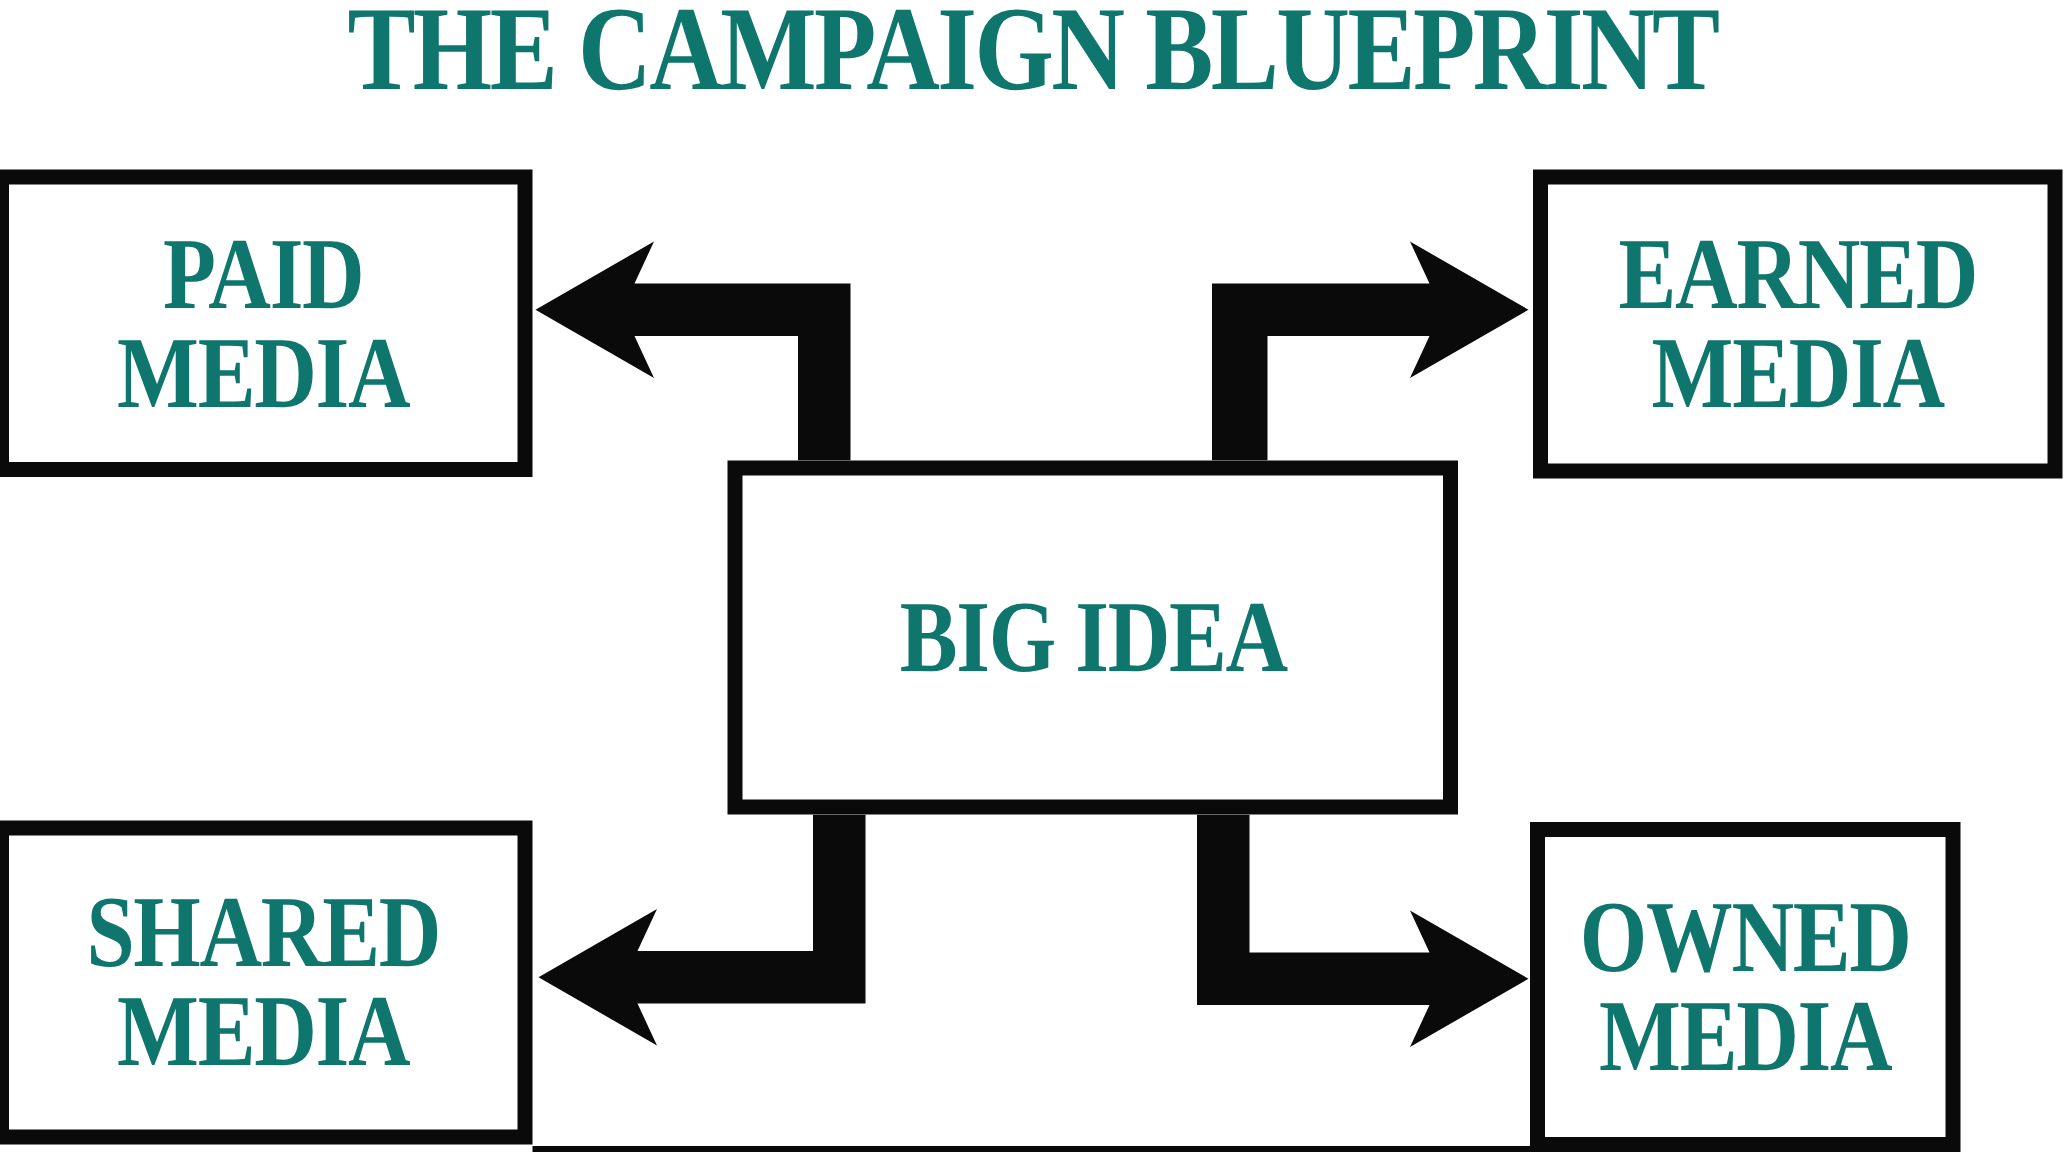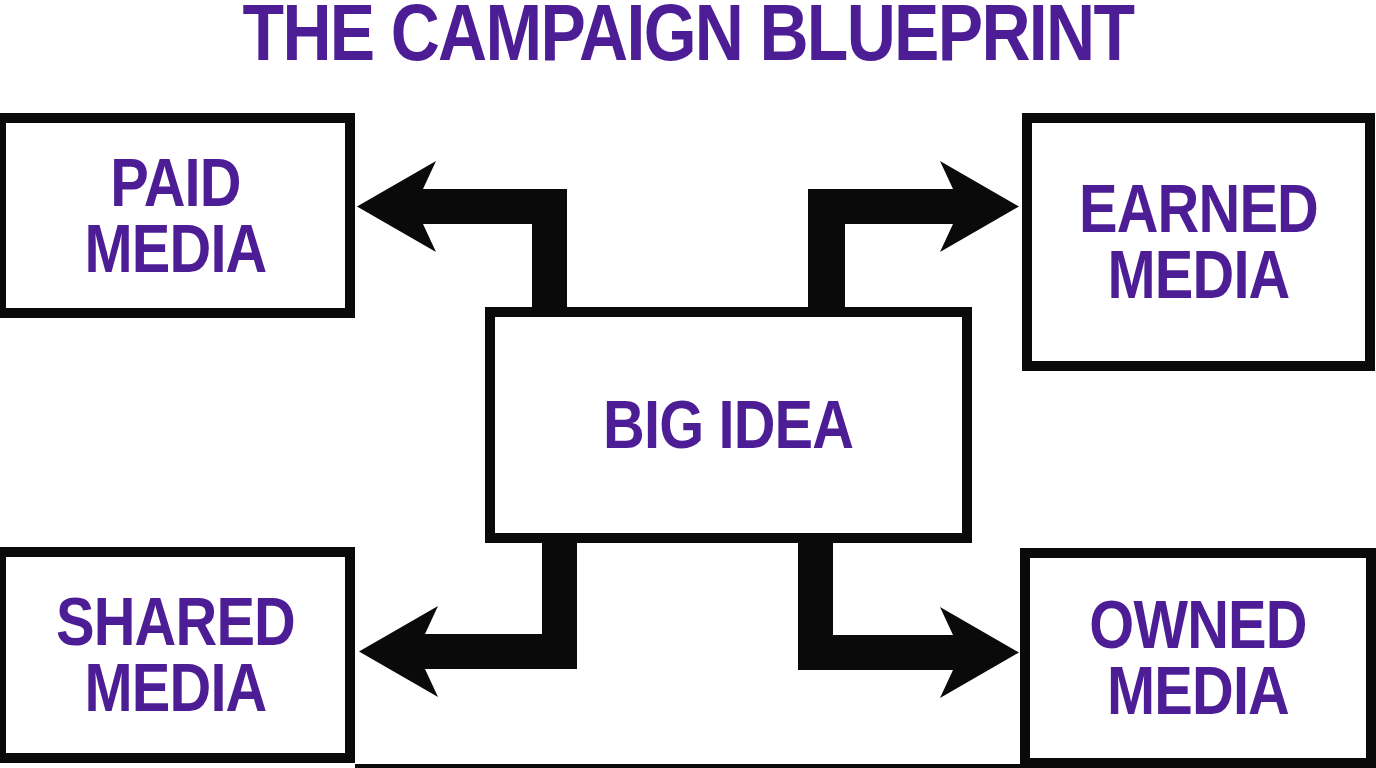--- a/index.html
+++ b/index.html
@@ -6,22 +6,22 @@
     margin: 0;
     padding: 0;
     background: #ffffff;
   }
   .canvas {
     position: relative;
     width: 1376px;
     height: 768px;
     background: #ffffff;
     overflow: hidden;
-    font-family: Liberation Sans, sans-serif;
-    color: #4c1d95;
+    font-family: Liberation Serif, serif;
+    color: #0f766e;
   }
   .title {
     position: absolute;
     top: -7px;
     left: 0;
     width: 100%;
     text-align: center;
     font-size: 80px;
     font-weight: bold;
     line-height: 1.0;
@@ -43,23 +43,23 @@
     justify-content: center;
     text-align: center;
   }
   .node .label {
     font-size: 68px;
     font-weight: bold;
     line-height: 0.97;
     letter-spacing: -1px;
   }
   .node-paid   { left: -4px;   top: 113px; width: 359px; height: 205px; }
-  .node-earned { left: 1022px; top: 113px; width: 353px; height: 258px; }
+  .node-earned { left: 1022px; top: 113px; width: 353px; height: 206px; }
   .node-shared { left: -4px;   top: 547px; width: 359px; height: 216px; }
-  .node-owned  { left: 1020px; top: 548px; width: 356px; height: 220px; text-align: center; }
+  .node-owned  { left: 1020px; top: 548px; width: 287px; height: 220px; text-align: center; }
   .node-big    { left: 485px;  top: 307px; width: 487px; height: 236px; }
   .arrows-layer {
     position: absolute;
     left: 0;
     top: 0;
     width: 1376px;
     height: 768px;
     pointer-events: none;
   }
   .arrow { fill: #0a0a0a; stroke: none; }

